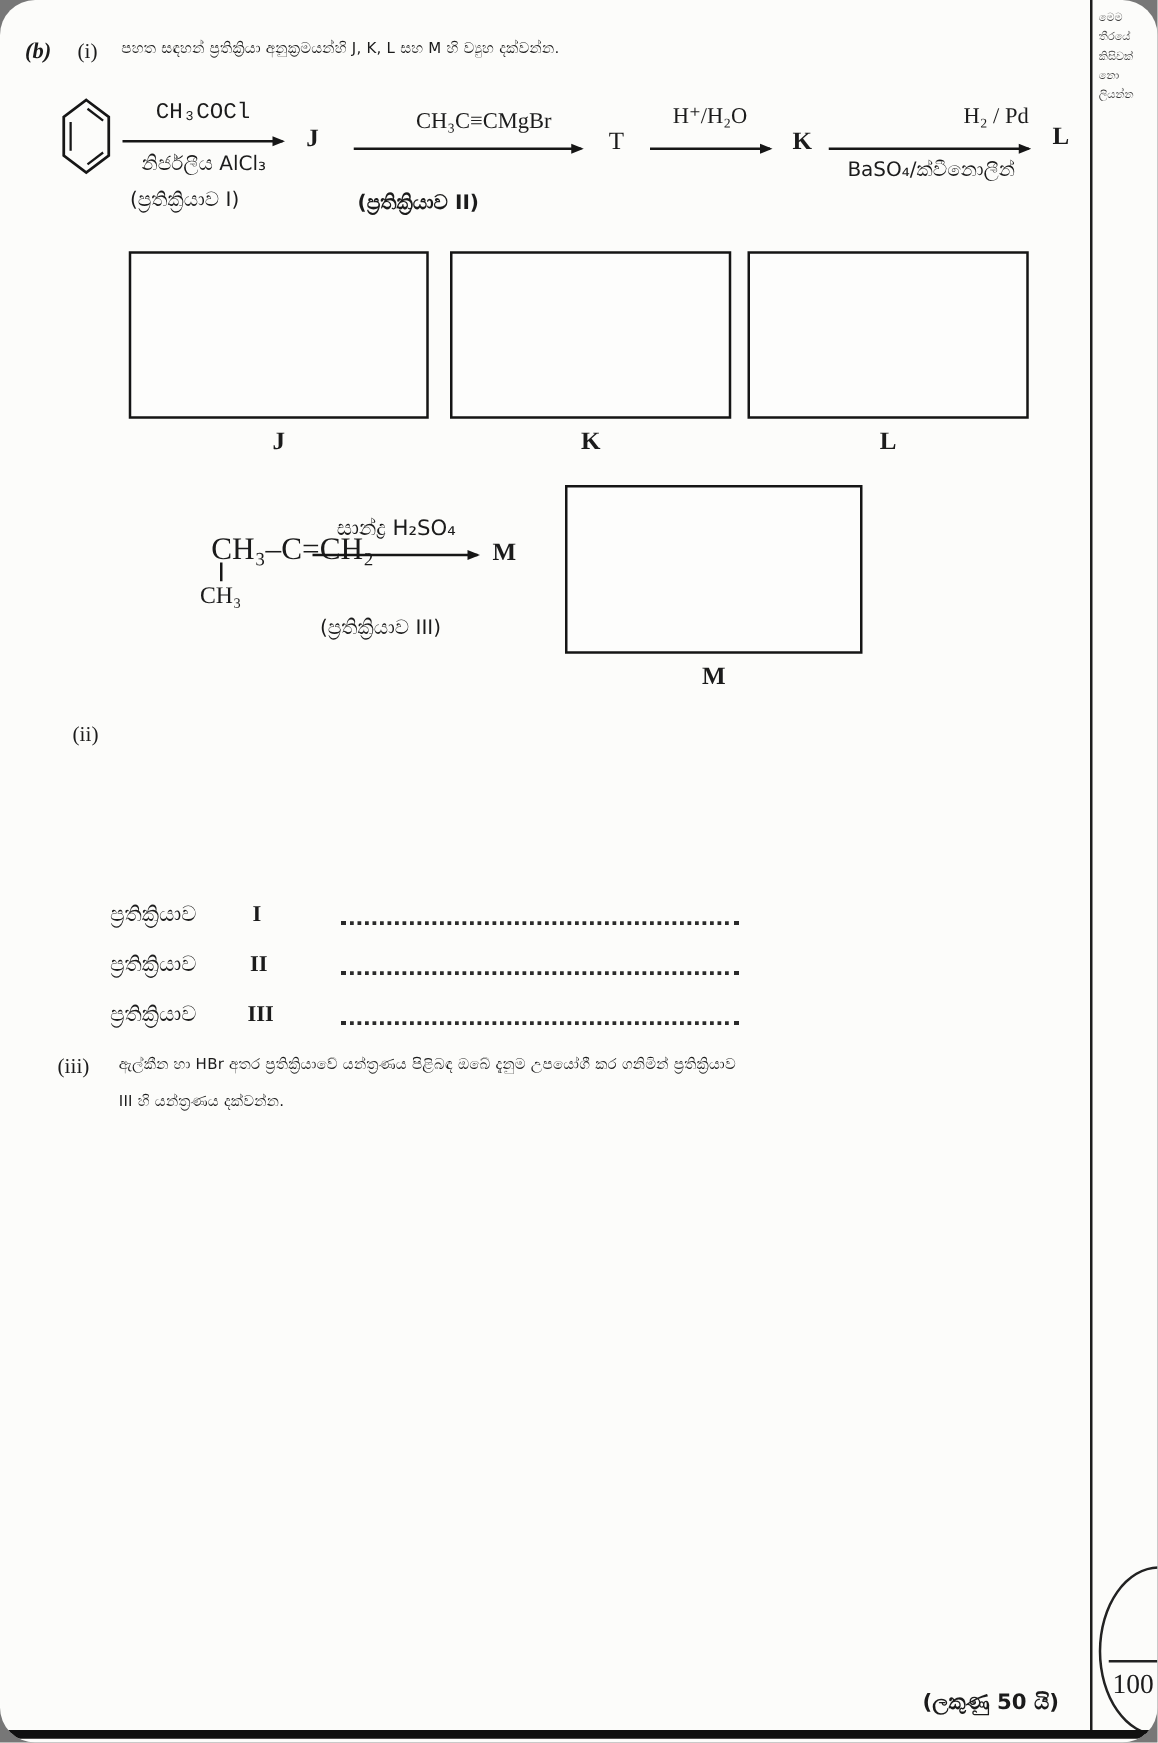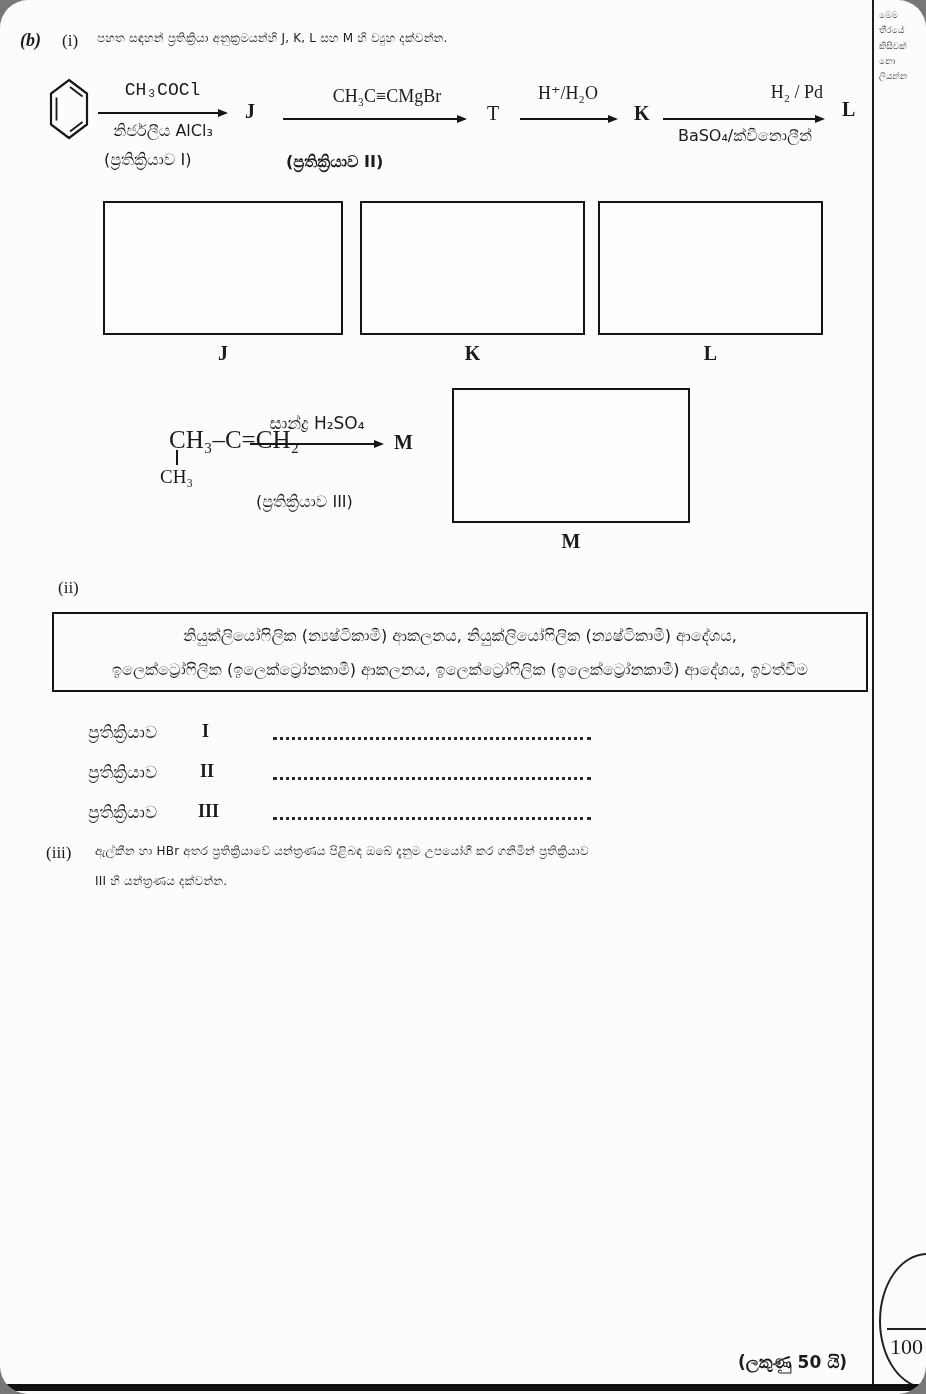--- a/index.html
+++ b/index.html
@@ -103,24 +103,20 @@
   <div class="abs chem" style="left:160px; top:466px; font-size:19px;">CH₃</div>
   <div class="abs rxn-above sin" style="left:248px; top:413px; width:138px; font-size:17px;">සාන්ද්‍ර H₂SO₄</div>
   <div class="arrow" style="left:250px; top:443px; width:132px;"></div>
   <div class="abs prod-letter chem" style="left:394px; top:431px;">M</div>
   <div class="abs rxn-caption sin" style="left:256px; top:492px;">(ප්‍රතික්‍රියාව III)</div>
   <div class="struct-box" style="left:452px; top:388px; width:238px; height:135px;"></div>
   <div class="abs box-letter chem" style="left:452px; top:530px; width:238px;">M</div>
 
   <div class="abs part-label chem" style="left:58px; top:578px;">(ii)</div>
 
-  <div class="options-box" style="left:52px; top:612px; width:816px; height:80px;">
-    <div class="options-line sin" style="top:12px;">නියුක්ලියෝෆිලික (න්‍යෂ්ටිකාමී) ආකලනය, නියුක්ලියෝෆිලික (න්‍යෂ්ටිකාමී) ආදේශය,</div>
-    <div class="options-line sin" style="top:46px;">ඉලෙක්ට්‍රෝෆිලික (ඉලෙක්ට්‍රෝනකාමී) ආකලනය, ඉලෙක්ට්‍රෝෆිලික (ඉලෙක්ට්‍රෝනකාමී) ආදේශය, ඉවත්වීම</div>
-  </div>
 
 
   <div class="abs ans-label sin" style="left:88px; top:722px;">ප්‍රතික්‍රියාව</div>
   <div class="abs ans-numeral chem" style="left:202px; top:721px;">I</div>
   <div class="dotted" style="left:273px; top:737px; width:318px;"></div>
 
   <div class="abs ans-label sin" style="left:88px; top:762px;">ප්‍රතික්‍රියාව</div>
   <div class="abs ans-numeral chem" style="left:200px; top:761px;">II</div>
   <div class="dotted" style="left:273px; top:777px; width:318px;"></div>
 

